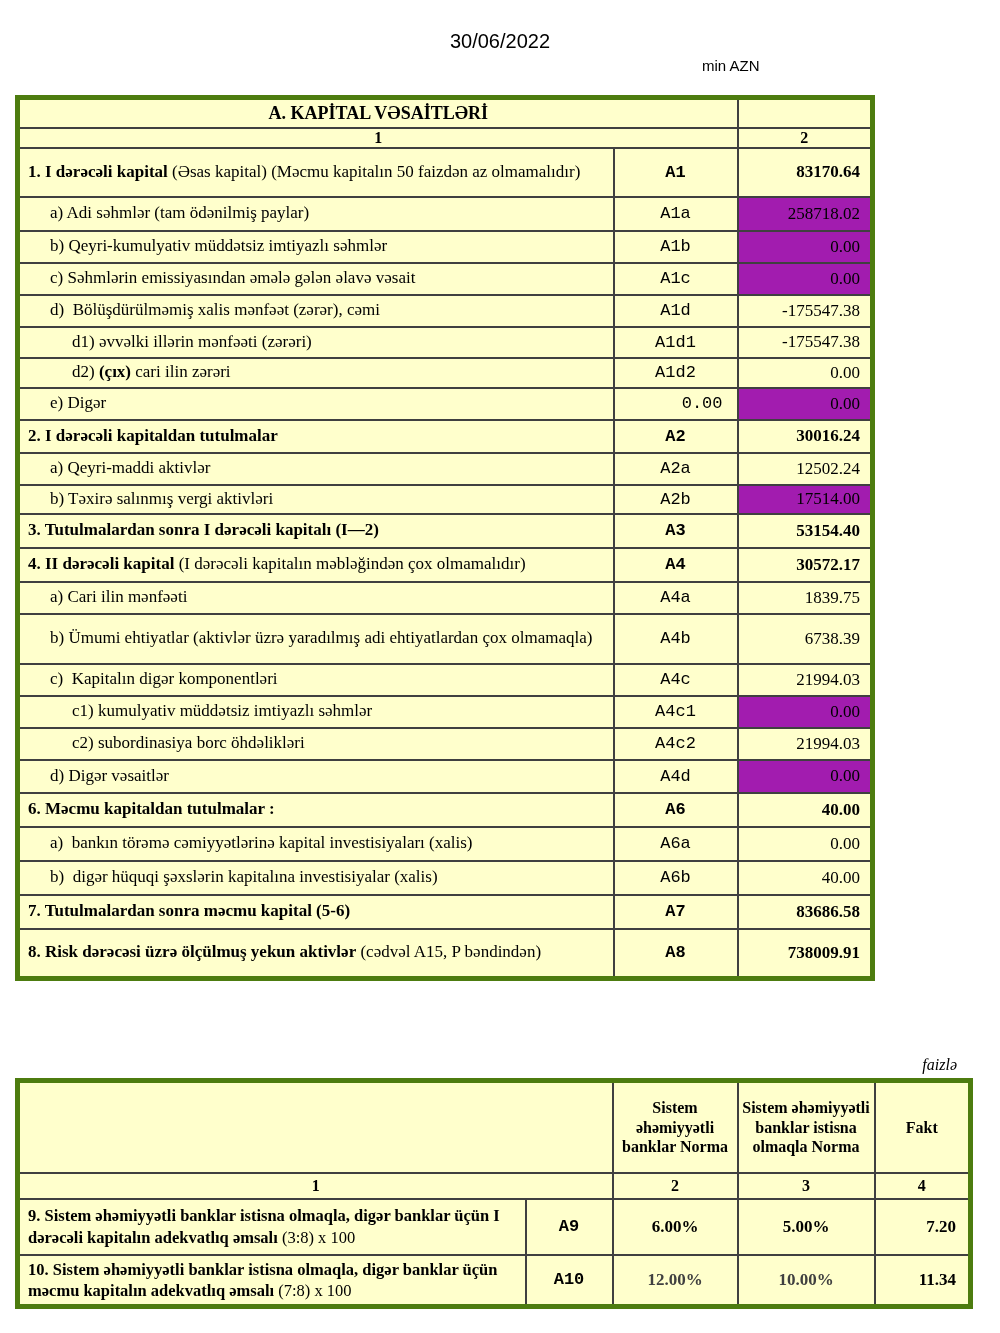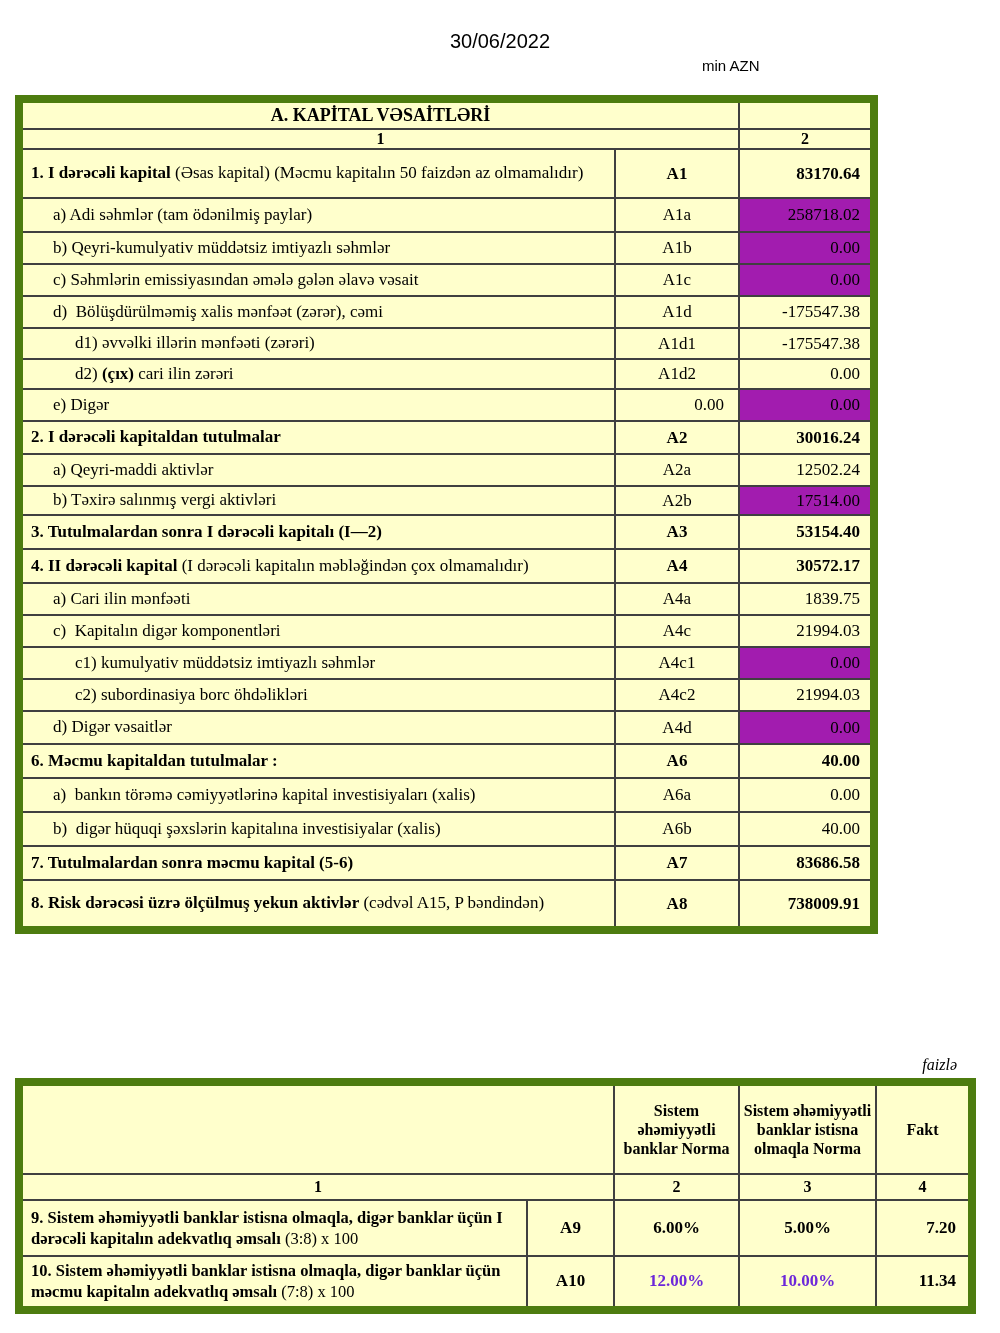--- a/index.html
+++ b/index.html
@@ -2,38 +2,38 @@
 <html><head>
 <meta charset="utf-8">
 <style>
   html,body{margin:0;padding:0;background:#ffffff;}
   body{width:1000px;height:1333px;font-family:"Liberation Serif",serif;color:#000;}
   .page{position:relative;width:1000px;height:1333px;background:#ffffff;overflow:hidden;}
   .date{position:absolute;top:30px;left:0;width:1000px;text-align:center;
         font-family:"Liberation Sans",sans-serif;font-size:20px;}
   .unit{position:absolute;top:57px;left:702px;
         font-family:"Liberation Sans",sans-serif;font-size:15px;}
-  table{border-collapse:collapse;table-layout:fixed;border:8px solid #4d7c0f;}
+  table{border-collapse:collapse;table-layout:fixed;border:5px solid #4d7c0f;}
   td{border:2px solid #404040;background:#ffffcc;vertical-align:middle;
      font-size:17px;padding:0;overflow:hidden;}
   .cap{position:absolute;left:15px;top:95px;width:855px;}
   .adq{position:absolute;left:15px;top:1078px;width:953px;}
   .title{font-weight:bold;text-align:center;font-size:18px;}
   .num{font-weight:bold;text-align:center;font-size:16px;}
   .lbl{text-align:left;padding:2px 6px 2px 8px;line-height:1.22;}
   .lbl.ind1{padding-left:30px;}
   .lbl.ind2{padding-left:52px;}
-  .code{text-align:center;}
+  .code{text-align:center;font-family:Liberation Mono, monospace;}
   .code.right{text-align:right;padding-right:14px;}
   .val{text-align:right;padding-right:10px;}
   .white{background:#a21caf;}
   .b{font-weight:bold;}
   .hdr{font-weight:bold;text-align:center;font-size:16px;line-height:1.2;padding:2px;}
   .pct{text-align:center;font-weight:bold;font-size:17px;}
-  .red{color:#6d28d9;}
+  .red{color:#404040;}
   .fact{text-align:right;padding-right:12px;font-weight:bold;font-size:17px;}
   .albl{text-align:left;padding:3px 6px 3px 8px;font-size:16.5px;line-height:1.3;}
   .faizle{position:absolute;top:1056px;left:15px;width:942px;text-align:right;
           font-style:italic;font-size:16px;}
 </style>
 </head>
 <body>
 
 <div class="page">
 
@@ -117,20 +117,25 @@
         </tr>
         <tr style="height: 34px;">
           <td class="lbl ind0"><b>4. II dərəcəli kapital</b> (I dərəcəli kapitalın məbləğindən çox olmamalıdır)</td>
           <td class="code b">A4</td>
           <td class="val b">30572.17</td>
         </tr>
         <tr style="height: 32px;">
           <td class="lbl ind1">a) Cari ilin mənfəəti</td>
           <td class="code">A4a</td>
           <td class="val">1839.75</td>
+        </tr>
+        <tr style="height: 50px;">
+          <td class="lbl ind1">b) Ümumi ehtiyatlar (aktivlər üzrə yaradılmış adi ehtiyatlardan çox olmamaqla)</td>
+          <td class="code">A4b</td>
+          <td class="val">6738.39</td>
         </tr>
         <tr style="height: 32px;">
           <td class="lbl ind1">c)&nbsp; Kapitalın digər komponentləri</td>
           <td class="code">A4c</td>
           <td class="val">21994.03</td>
         </tr>
         <tr style="height: 32px;">
           <td class="lbl ind2">c1) kumulyativ müddətsiz imtiyazlı səhmlər</td>
           <td class="code">A4c1</td>
           <td class="val white">0.00</td>

